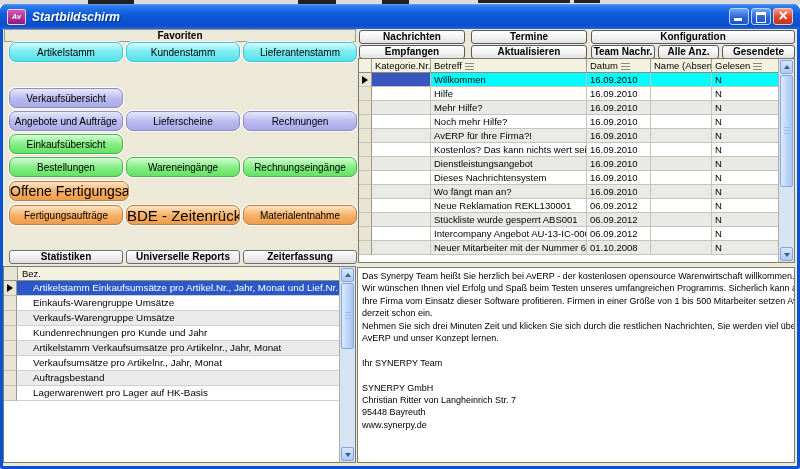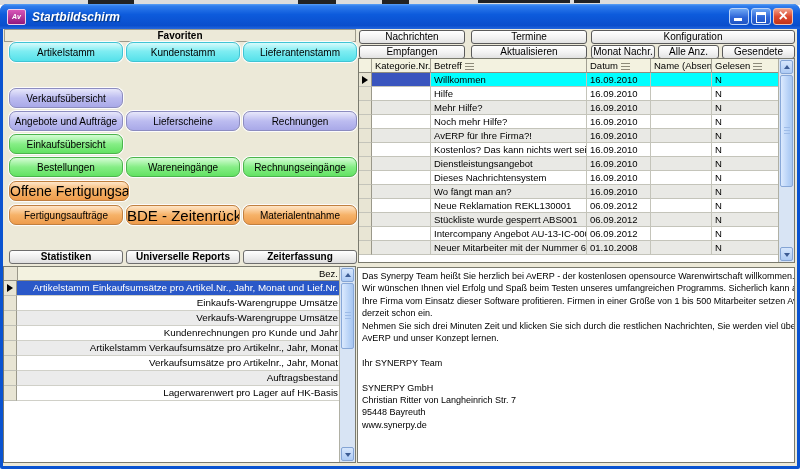--- a/index.html
+++ b/index.html
@@ -46,21 +46,21 @@
   .fbtn.lav{background:linear-gradient(180deg,#E8E8FB,#BCBCF0 50%,#A9A9E8);border:1px solid #8C8CC0;}
   .fbtn.green{background:linear-gradient(180deg,#D6FCD6,#86EE86 50%,#63E263);border:1px solid #4CB44C;}
   .fbtn.orange{background:linear-gradient(180deg,#FFE6C8,#F6B268 50%,#EE9C4C);border:1px solid #C08040;}
   .sbtn{position:absolute;top:0;width:114px;height:14px;box-sizing:border-box;border-radius:3px;
     background:linear-gradient(180deg,#FFFFFF,#ECECEC 60%,#DEDEDE);border:1px solid #6E6E6E;
     text-align:center;font-size:10px;font-weight:bold;line-height:12px;}
 
   
   .nbtn{position:absolute;height:14px;box-sizing:border-box;border-radius:3px;
     background:linear-gradient(180deg,#FFFFFF,#F2F2F2 55%,#E2E2E2);border:1px solid #5A5A5A;
-    text-align:center;font-size:10px;font-weight:normal;line-height:12px;white-space:nowrap;overflow:hidden;}
+    text-align:center;font-size:10px;font-weight:bold;line-height:12px;white-space:nowrap;overflow:hidden;}
 
   
   .grid{position:absolute;left:355px;top:29px;width:437px;height:205px;background:#fff;
     border:1px solid #7A7A6E;box-sizing:border-box;}
   .g-inner{position:absolute;left:0;top:0;right:15px;bottom:0;overflow:hidden;}
   .g-hrow,.g-row{display:flex;height:14px;}
   .g-cell{box-sizing:border-box;border-right:1px solid #C4C4BA;border-bottom:1px solid #C4C4BA;
     padding:1px 2px 0 3px;font-size:9.5px;white-space:nowrap;overflow:hidden;line-height:12px;}
   .g-hrow .g-cell{background:#F3F2E0;border-right:1px solid #A2A092;border-bottom:1px solid #8E8C80;
     display:flex;align-items:center;}
@@ -89,30 +89,30 @@
     border-bottom:4px solid #3C5C94;}
   .s-arr.down::before{top:5px;border-left:3px solid transparent;border-right:3px solid transparent;
     border-top:4px solid #3C5C94;}
   .s-thumb{position:absolute;left:1px;width:13px;border-radius:2px;box-sizing:border-box;
     background:linear-gradient(90deg,#DCEAFE,#B4D0F6 70%,#A8C6F0);border:1px solid #88A8D8;}
   .s-thumb::after{content:"";position:absolute;left:3px;top:50%;margin-top:-4px;width:6px;height:8px;
     background:repeating-linear-gradient(#9EBCE8 0 1px,transparent 1px 3px);}
 
   
   .rlist{position:absolute;left:0;top:237px;width:353px;height:197px;background:#fff;
-    border:1px solid #7A7A6E;box-sizing:border-box;text-align:right;}
+    border:1px solid #7A7A6E;box-sizing:border-box;}
   .r-inner{position:absolute;left:0;top:0;right:15px;bottom:0;overflow:hidden;}
   .r-hrow{display:flex;height:14px;}
   .r-hcell{flex:1;background:#F3F2E0;border-bottom:1px solid #8E8C80;font-size:9.5px;
     padding:1px 2px 0 4px;line-height:12px;}
   .r-hgutter{width:13px;background:#E8E5D4;border-right:1px solid #9A988A;border-bottom:1px solid #8E8C80;}
   .r-row{display:flex;height:15px;}
   .r-gutter{width:13px;background:#E8E5D4;border-right:1px solid #9A988A;border-bottom:1px solid #C0C0B6;
     box-sizing:border-box;}
-  .r-text{flex:1;font-size:9.8px;line-height:14px;padding:0 2px 0 4px;white-space:nowrap;overflow:hidden;
+  .r-text{flex:1;font-size:9.8px;line-height:14px;padding:0 2px 0 16px;white-space:nowrap;overflow:hidden;
     border-bottom:1px solid #D0D0C8;box-sizing:border-box;}
   .r-row:nth-of-type(even) .r-text{background:#EBEBEB;}
   .r-row.selected .r-text{background:#2A58C8;color:#fff;}
   .r-row .marker{border-left-color:#000;margin-top:3px;}
 
   
   .memo{position:absolute;left:354px;top:238px;width:438px;height:196px;background:#fff;
     border:1px solid #7A7A6E;box-sizing:border-box;padding:2px 0 0 4px;overflow:hidden;}
   .memo-line{height:12.4px;font-size:9px;line-height:12.4px;white-space:nowrap;overflow:hidden;color:#000;}
   .memo b{font-weight:normal;}
@@ -229,21 +229,21 @@
         <div class="s-arr down"></div>
       </div>
     </div>
 
     <div>
       <div class="nbtn" style="left:356px;top:1px;width:106px">Nachrichten</div>
       <div class="nbtn" style="left:468px;top:1px;width:116px">Termine</div>
       <div class="nbtn" style="left:588px;top:1px;width:204px">Konfiguration</div>
       <div class="nbtn" style="left:356px;top:16px;width:106px">Empfangen</div>
       <div class="nbtn" style="left:468px;top:16px;width:116px">Aktualisieren</div>
-      <div class="nbtn" style="left:588px;top:16px;width:64px">Monat Nachr.</div>
+      <div class="nbtn" style="left:588px;top:16px;width:64px">Team Nachr.</div>
       <div class="nbtn" style="left:655px;top:16px;width:61px">Alle Anz.</div>
       <div class="nbtn" style="left:719px;top:16px;width:73px">Gesendete</div>
     </div>
 
     <div class="grid">
       <div class="g-inner">
         <div class="g-hrow">
           <div class="g-cell gc-gutter"></div>
           <div class="g-cell gc-cat">
             <span>Kategorie.Nr.</span>

